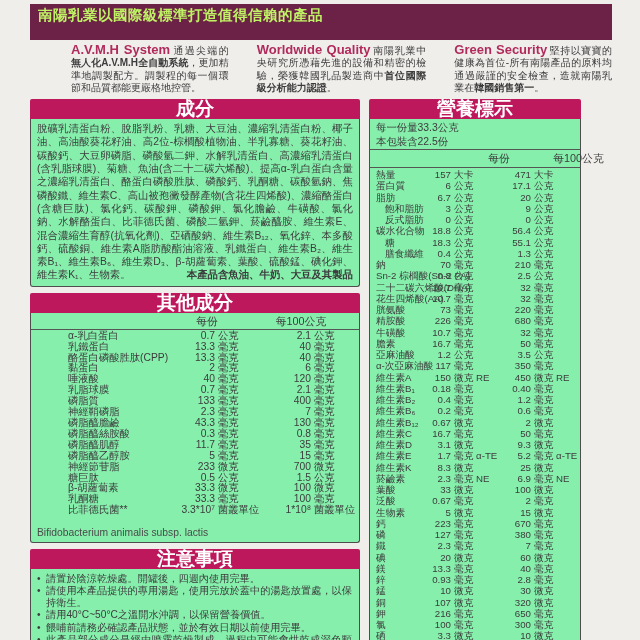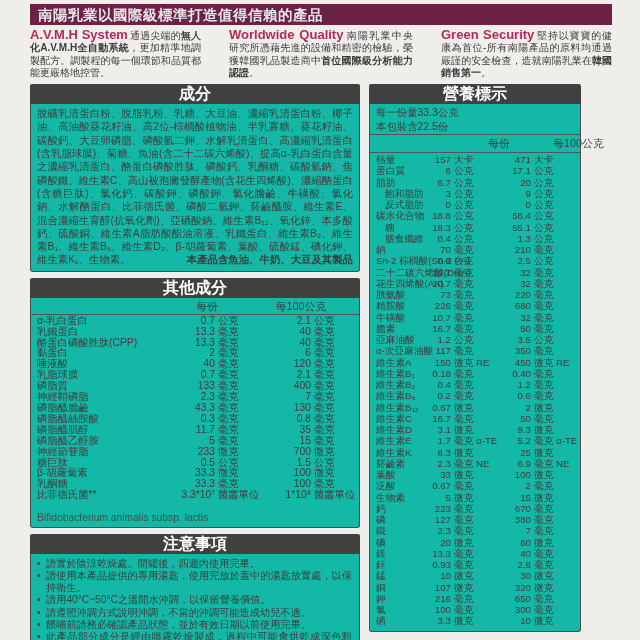--- a/index.html
+++ b/index.html
@@ -8,68 +8,68 @@
     background: #f0eeeb;
     font-family: "Liberation Sans", sans-serif;
     color: #3c3c3c;
     overflow: hidden;
     position: relative;
   }
   .sheet { position: absolute; left: 30px; top: 4px; width: 582px; }
 
   
   .banner {
-    background: #6c2146; color: #e5e5e5; font-weight: bold;
-    font-size: 14.5px; line-height: 23px; height: 21px;
+    background: #6c2146; color: #bef264; font-weight: bold;
+    font-size: 14.5px; line-height: 23px; height: 36px;
     padding: 0 8px; letter-spacing: 0.5px;
   }
 
   
-  .intro { display: flex; gap: 28px; margin-top: 4px; }
+  .intro { display: flex; gap: 28px; margin-top: 4px; margin-left: 41px; }
   .intro-col { font-size: 10px; line-height: 12.3px; text-align: justify; }
   .intro-col.c1 { width: 184px; }
   .intro-col.c2 { width: 184px; }
   .intro-col.c3 { width: 198px; }
   .intro-hd { color: #b02a5c; font-weight: bold; font-size: 13px; padding-right: 2px; }
   .b { font-weight: bold; }
 
   
   .main { display: flex; gap: 9px; margin-top: 5px; align-items: flex-start; }
   .left-col  { width: 330px; }
   .right-col { width: 212px; }
 
   .sec-hd {
-    background: #404040; color: #fff; font-weight: bold;
-    font-size: 16px; text-align: center; line-height: 20px; height: 20px;
+    background: #be185d; color: #fff; font-weight: bold;
+    font-size: 19px; text-align: center; line-height: 20px; height: 20px;
     border-radius: 2px 2px 0 0;
   }
   .box {
     border: 1px solid #4d4d4d; border-radius: 0 0 3px 3px;
-    background: #14b8a6; border-top: none;
+    background: #86efac; border-top: none;
   }
   .gap { height: 6px; }
 
   
   .ing-box { padding: 3px 6px 4px; font-size: 10.4px; line-height: 13.3px; text-align: justify; }
   .allergen { float: right; font-weight: bold; }
 
   
   .oth-box { padding: 1px 6px 3px; font-size: 10.3px; }
   .oth-head {
     display: grid; grid-template-columns: 128px 50px 34px 62px 42px;
     line-height: 15px; border-bottom: 1px solid #555; margin: 0 -6px 1px; padding: 0 6px;
     font-size: 10.8px;
   }
   .oth-head .h1 { grid-column: 2 / 4; text-align: center; }
   .oth-head .h2 { grid-column: 4 / 6; text-align: center; }
   .oth-row {
     display: grid; grid-template-columns: 128px 50px 34px 62px 42px;
     line-height: 10.9px; white-space: nowrap;
   }
-  .oth-row .lbl { overflow: visible; }
+  .oth-row .lbl { overflow: visible; margin-left: 31px; }
   .v { text-align: right; }
   .u { padding-left: 3px; }
   .species { font-size: 10.3px; line-height: 12px; color: #4a4a4a; margin-top: 11px; }
 
   
   .note-box { padding: 4px 7px 4px 6px; font-size: 10.2px; line-height: 12.1px; }
   .note-box ul { list-style: none; }
   .note-box li { padding-left: 9px; position: relative; text-align: justify; }
   .note-box li::before { content: "\2022"; position: absolute; left: 0; }
 
@@ -253,21 +253,20 @@
       </div>
 
       <div class="gap"></div>
 
       <div class="sec-hd">注意事項</div>
       <div class="box note-box">
         <ul id="notes-list">
             <li>請置於陰涼乾燥處。開罐後，四週內使用完畢。</li>
             <li>請使用本產品提供的專用湯匙，使用完放於蓋中的湯匙放置處，以保持衛生。</li>
             <li>請用40°C~50°C之溫開水沖調，以保留營養價值。</li>
-            <li>請遵照沖調方式說明沖調，不當的沖調可能造成幼兒不適。</li>
             <li>餵哺前請務必確認產品狀態，並於有效日期以前使用完畢。</li>
             <li>此產品部分成分是經由噴霧乾燥製成，過程中可能會烘乾成深色顆粒。</li>
           </ul>
       </div>
 
     </div>
 
     <div class="right-col">
       <div class="sec-hd">營養標示</div>
       <div class="box nut-box">

